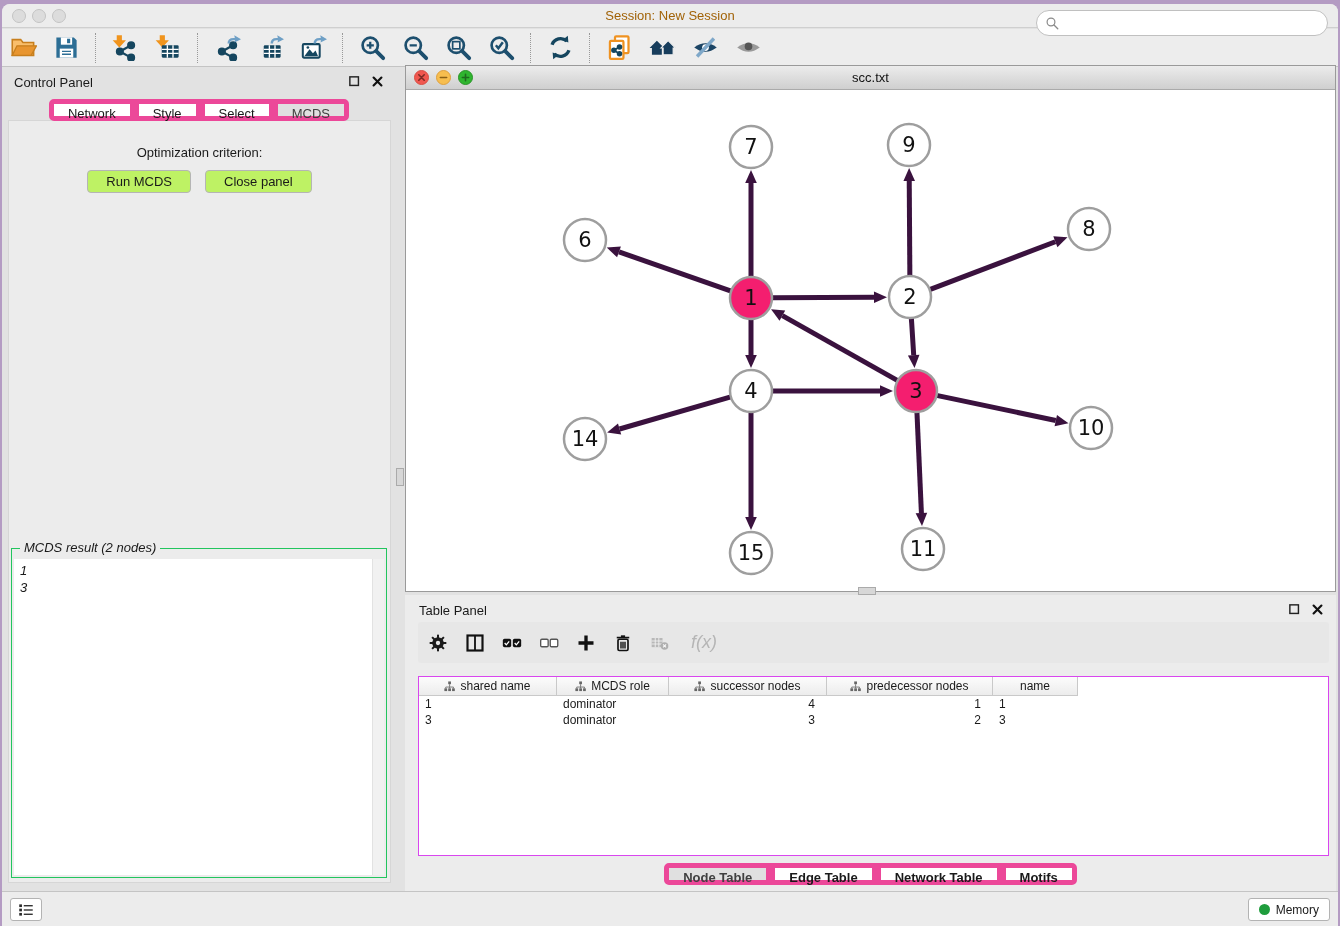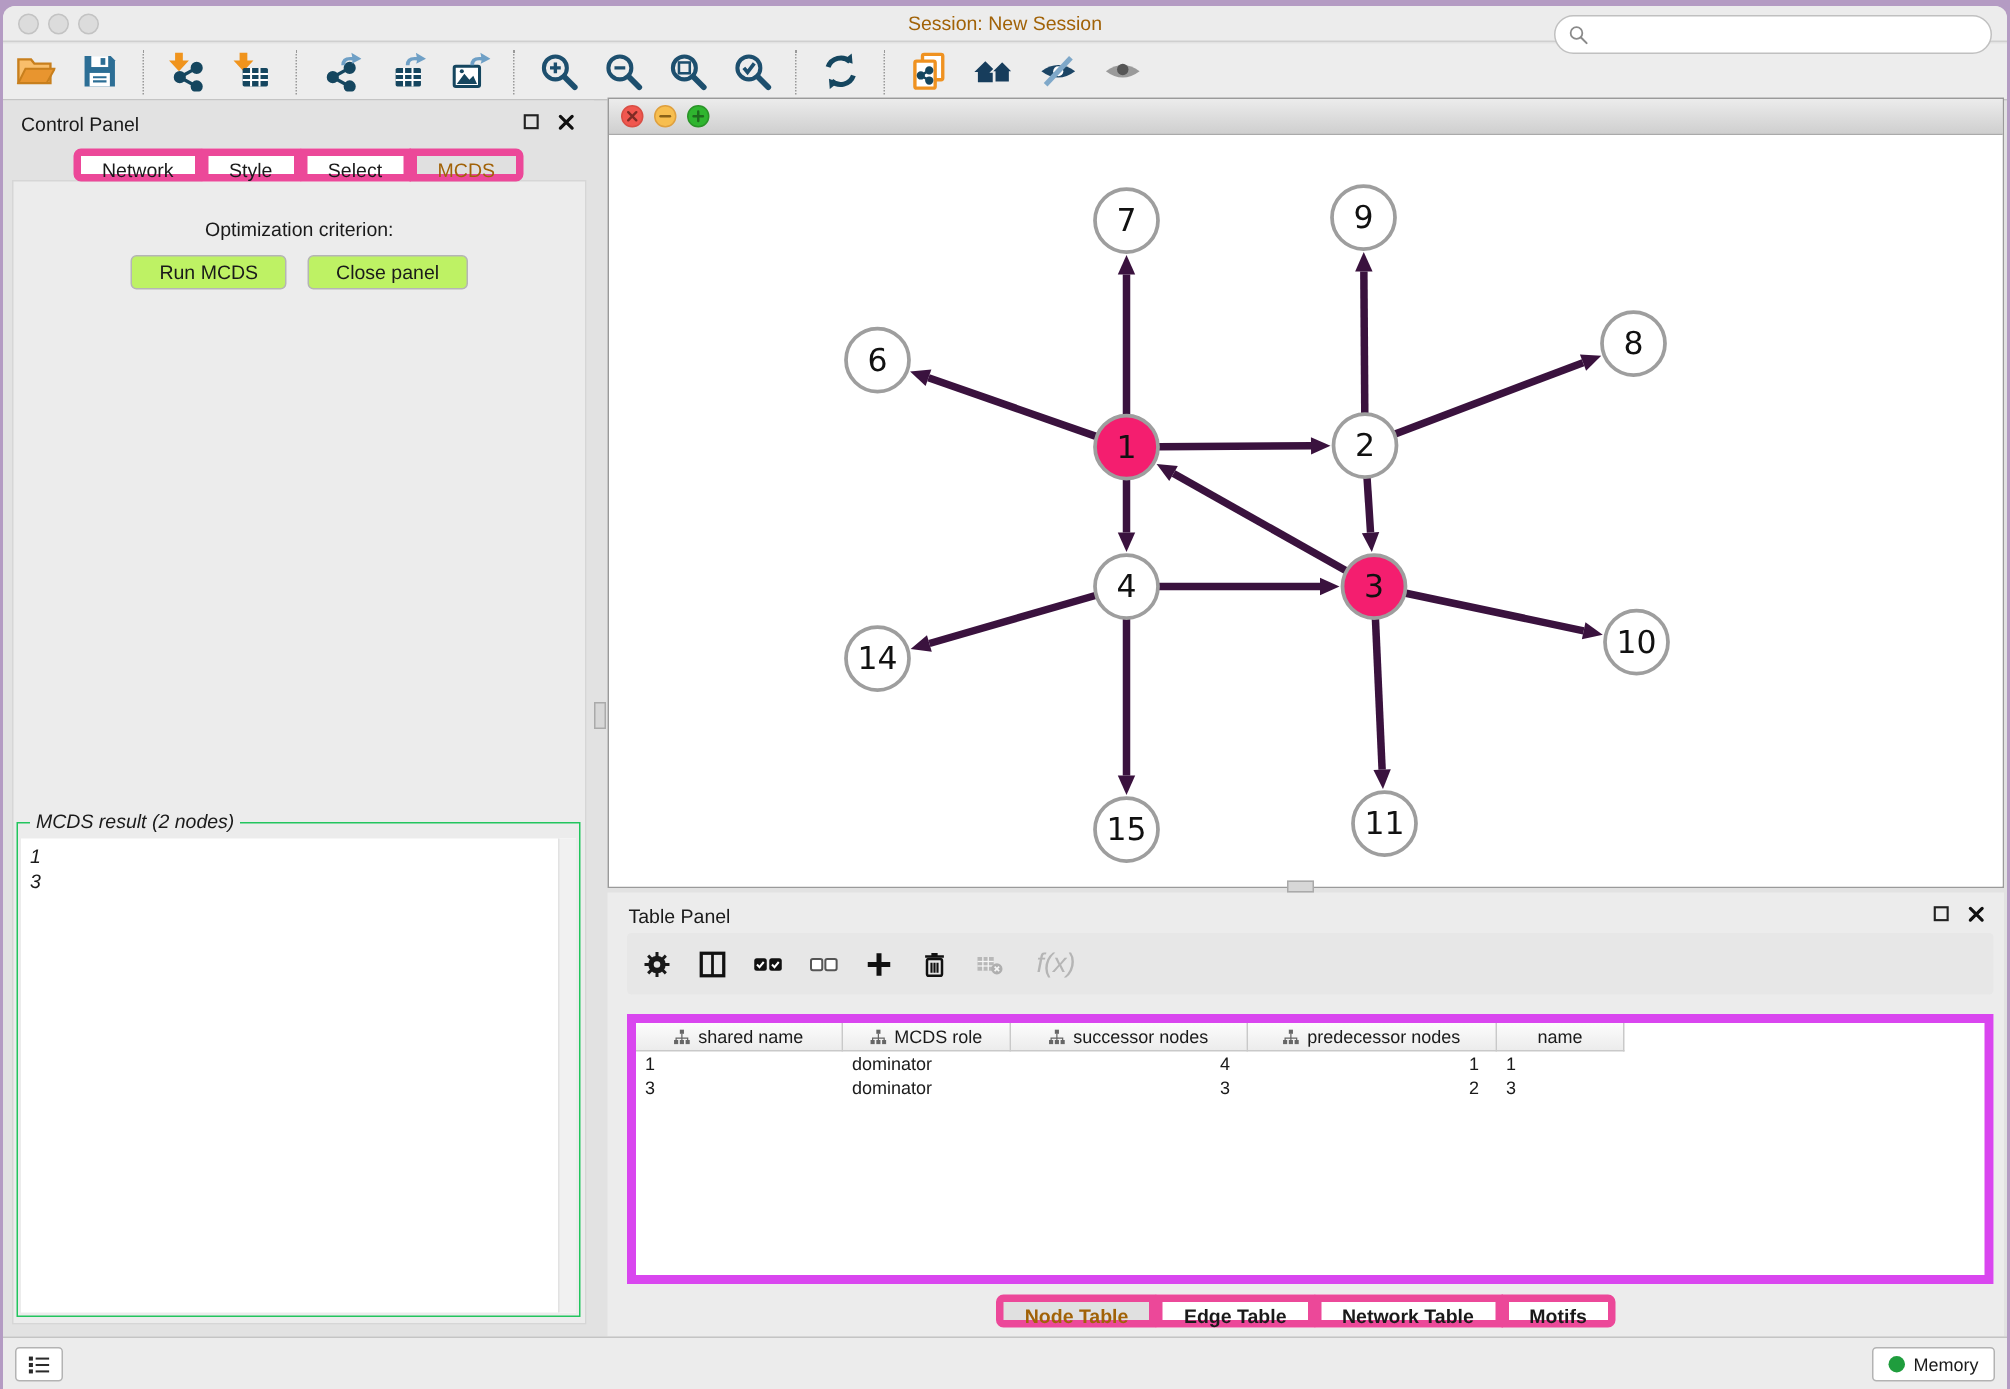--- a/index.html
+++ b/index.html
@@ -26,21 +26,21 @@
   
   .cpanel { position:absolute; left:0; top:63px; width:394px; bottom:35px; background:#e2e2e2; }
   .cp-head { position:absolute; left:12px; top:8px; font-size:13px; color:#1a1a1a; }
   .panel-icons { position:absolute; right:10px; top:6px; display:flex; gap:6px; }
   .pbtn { width:17px; height:17px; display:flex; align-items:center; justify-content:center; }
   .pbtn svg { width:15px; height:15px; }
   .cp-tabs { position:absolute; left:0; right:0; top:32px; display:flex; justify-content:center; z-index:2; }
   .segtab { border:5px solid #ec4899; background:#fff; height:22px; line-height:20px; padding:0 14px; font-size:13px; margin-left:-1px; cursor:default; }
   .segtab.first { border-radius:5px 0 0 5px; margin-left:0; }
   .segtab.last { border-radius:0 5px 5px 0; }
-  .segtab.sel { background:#e0e0e0; color:#a16207; }
+  .segtab.sel { background:#e0e0e0; color:#404040; }
   .cp-body { position:absolute; left:6px; right:5px; top:53px; bottom:8px; background:#ececec; border:1px solid #d6d6d6; }
   .opt-label { text-align:center; margin-top:24px; font-size:13px; }
   .selectbox { position:relative; margin:10px auto 0; width:308px; height:24px; background:#fff; border:1px solid #b5b5b5; border-radius:4px; line-height:22px; padding-left:10px; font-size:13px; }
   .sel-arrows { position:absolute; right:6px; top:4px; display:flex; flex-direction:column; gap:3px; }
   .tri-up { width:0; height:0; border-left:4px solid transparent; border-right:4px solid transparent; border-bottom:5px solid #555; }
   .tri-dn { width:0; height:0; border-left:4px solid transparent; border-right:4px solid transparent; border-top:5px solid #555; }
   .cp-buttons { display:flex; justify-content:center; gap:14px; margin-top:10px; }
   .btn { background:#bef264; border:1px solid #b5b5b5; border-radius:4px; height:23px; line-height:21px; padding:0 18px; font-size:13px; cursor:default; }
   .groupbox { position:absolute; left:2px; right:3px; top:427px; bottom:4px; border:1px solid #22c55e;font-style:italic; }
   .gb-legend { position:absolute; left:8px; top:-9px; background:#ececec; padding:0 4px; font-size:13px; }
@@ -59,21 +59,21 @@
   .handle-v { position:absolute; left:394px; top:464px; width:8px; height:18px; background:#d7d7d7; border:1px solid #aaa; z-index:3; }
   .handle-h { position:absolute; left:856px; top:583px; width:18px; height:8px; background:#d7d7d7; border:1px solid #aaa; z-index:3; }
 
   
   .tpanel { position:absolute; left:403px; right:2px; top:591px; bottom:35px; background:#ececec; }
   .tp-head { position:absolute; left:14px; top:8px; font-size:13px; }
   .tp-toolbar { position:absolute; left:13px; right:7px; top:27px; height:41px; background:#e7e7e7; border-radius:3px; display:flex; align-items:center; gap:17px; padding-left:10px; }
   .ttbtn { width:20px; height:20px; display:flex; align-items:center; justify-content:center; }
   .ttbtn svg { width:20px; height:20px; }
   .fx { font-family:Liberation Sans, sans-serif; font-style:italic; font-size:18px; color:#b5b5b5; }
-  .tp-table { position:absolute; left:13px; right:7px; top:81px; height:180px; background:#fff; border:6px solid #d946ef; overflow:hidden; }
+  .tp-table { position:absolute; left:13px; right:7px; top:81px; height:180px; background:#fff; border:1px solid #d946ef; overflow:hidden; }
   .thead-row { display:flex; }
   .th { height:19px; background:linear-gradient(#fcfcfc,#ececec); border-right:1px solid #c9c9c9; border-bottom:1px solid #c9c9c9; display:flex; align-items:center; justify-content:center; gap:5px; font-size:12px; cursor:default; }
   .th svg { width:11px; height:11px; }
   .trow { display:flex; }
   .td { height:16px; line-height:16px; font-size:12px; padding:0 6px; white-space:nowrap; overflow:hidden; }
   .td.right { text-align:right; padding-right:12px; }
   .tp-tabs { position:absolute; left:0; right:0; bottom:6px; display:flex; justify-content:center; }
   .tp-tabs .segtab { font-weight:bold; }
 
   
@@ -324,20 +324,21 @@
             <svg viewBox="0 0 10 10">
               <path d="M1.5 5 H8.5" stroke="#8a6117" stroke-width="1.8" stroke-linecap="round"></path>
             </svg>
           </div>
         <div class="tlight" style="background:#2fb52f;border:1px solid #2a9428;">
             <svg viewBox="0 0 10 10">
               <path d="M5 1.5 V8.5 M1.5 5 H8.5" stroke="#1e6b1e" stroke-width="1.8" stroke-linecap="round"></path>
             </svg>
           </div>
       </div>
+      <div class="net-title">scc.txt</div>
     </div>
     <div class="net-canvas">
       <svg id="graph-svg" width="933" height="501" viewBox="0 0 933 501">
           <line x1="345" y1="187" x2="345" y2="93" stroke="#3A123E" stroke-width="5"></line>
           <polygon points="345,80 350.8,93 339.2,93" fill="#3A123E"></polygon>
           <line x1="325.1752536154717" y1="201.07328138371903" x2="212.98527951633417" y2="161.87437477076736" stroke="#3A123E" stroke-width="5"></line>
           <polygon points="200.71281746876906,157.5864061035458 214.89837322940224,156.39896862646907 211.0721858032661,167.34978091506565" fill="#3A123E"></polygon>
           <line x1="365.99958468064904" y1="207.86792714037327" x2="468.00071197603023" y2="207.22641061650296" stroke="#3A123E" stroke-width="5"></line>
           <polygon points="481.0004548735749,207.14465122721023 468.03718924202235,213.02629590925366 467.9642347100381,201.42652532375226" fill="#3A123E"></polygon>
           <line x1="345" y1="229" x2="345" y2="265" stroke="#3A123E" stroke-width="5"></line>

